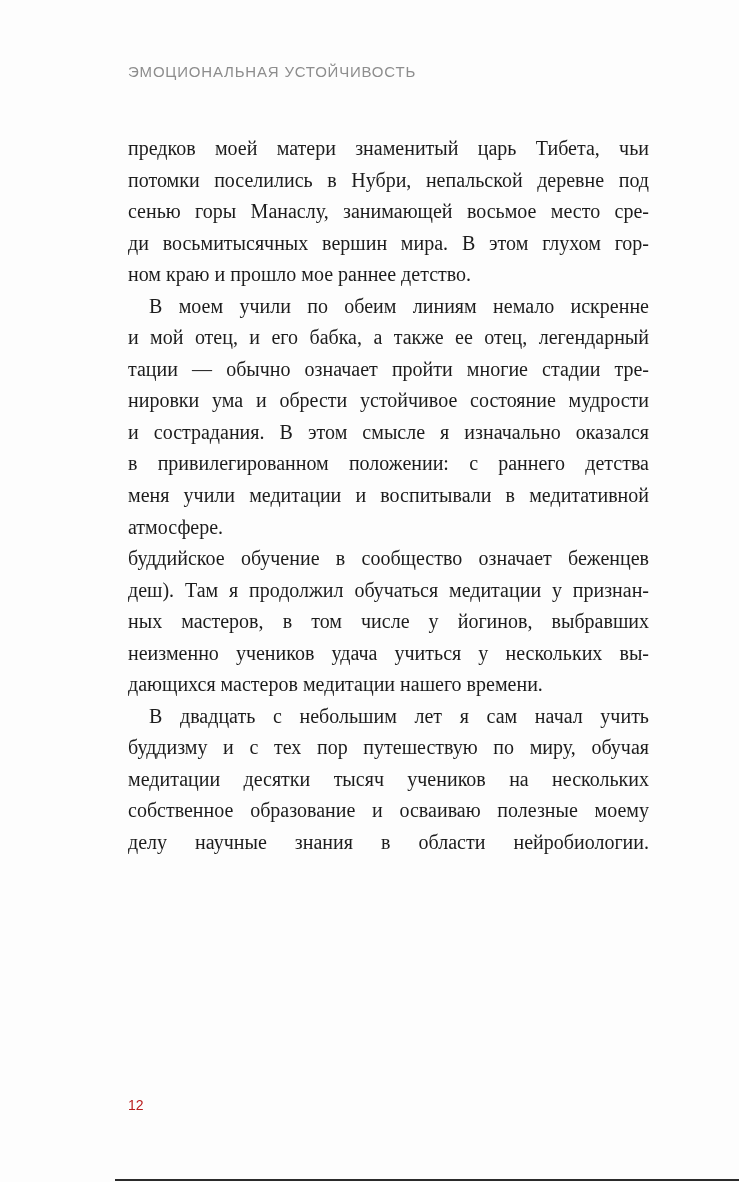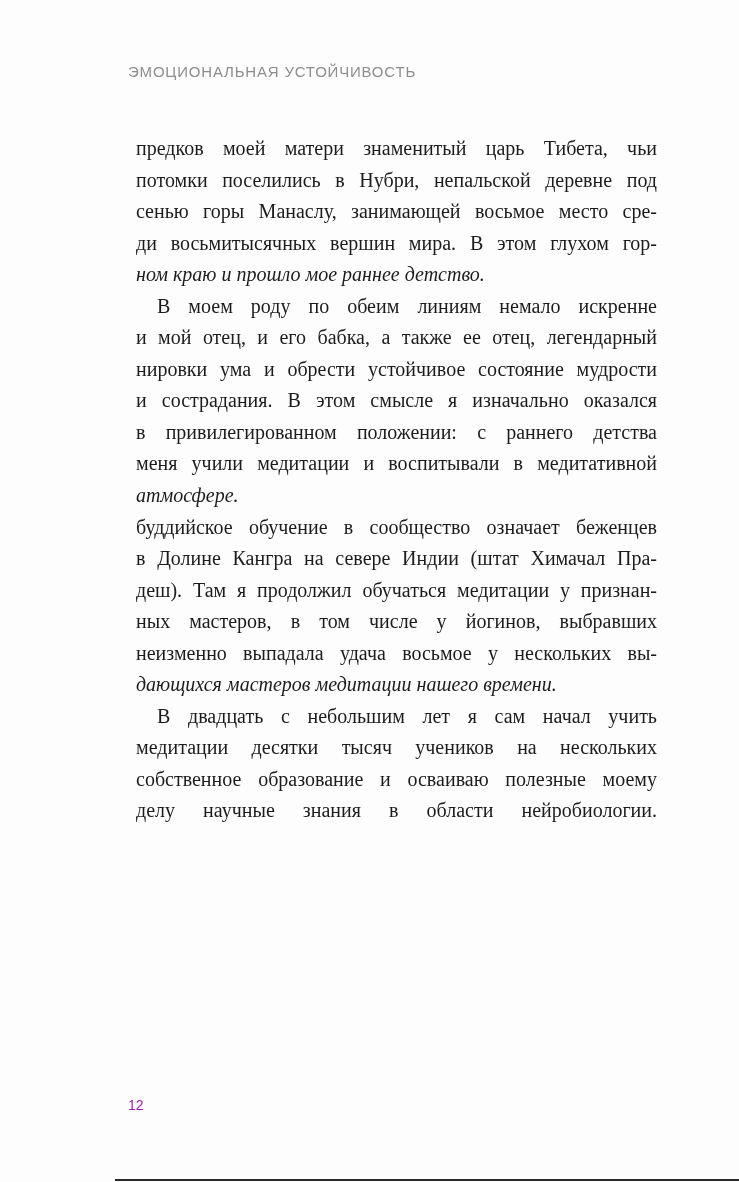--- a/index.html
+++ b/index.html
@@ -29,37 +29,36 @@
   }
   .text-block {
     position: absolute;
     left: 128px;
     top: 133px;
     width: 521px;
     font-family: "Liberation Serif", serif;
     font-size: 20px;
     line-height: 31.55px;
     color: #1c1c1c;
-    margin-left: 8px;
   }
   .para { margin: 0; }
   .line {
     text-align: justify;
     text-align-last: justify;
     white-space: normal;
   }
-  .line.endline { text-align-last: left; font-style: italic; }
+  .line.endline { text-align-last: left; }
   .line.indent { padding-left: 21px; }
   .page-number {
     position: absolute;
     left: 128px;
     top: 1097px;
     font-family: "Liberation Sans", sans-serif;
     font-size: 14px;
-    color: #a21caf;
+    color: #b91c1c;
   }
   .bottom-edge-line {
     position: absolute;
     left: 115px;
     right: 0;
     top: 1179px;
     height: 2px;
     background: #2b2b2b;
   }
 </style>
@@ -72,38 +71,39 @@
 
   <div class="text-block" id="text-block">
       <div class="para">
         <div class="line">предков моей матери знаменитый царь Тибета, чьи</div>
         <div class="line">потомки поселились в Нубри, непальской деревне под</div>
         <div class="line">сенью горы Манаслу, занимающей восьмое место сре-</div>
         <div class="line">ди восьмитысячных вершин мира. В этом глухом гор-</div>
         <div class="line endline">ном краю и прошло мое раннее детство.</div>
       </div>
       <div class="para">
-        <div class="line indent">В моем роду по обеим линиям немало искренне</div>
+        <div class="line indent">В моем учили по обеим линиям немало искренне</div>
         <div class="line">и мой отец, и его бабка, а также ее отец, легендарный</div>
+        <div class="line">тации — обычно означает пройти многие стадии тре-</div>
         <div class="line">нировки ума и обрести устойчивое состояние мудрости</div>
         <div class="line">и сострадания. В этом смысле я изначально оказался</div>
         <div class="line">в привилегированном положении: с раннего детства</div>
         <div class="line">меня учили медитации и воспитывали в медитативной</div>
         <div class="line endline">атмосфере.</div>
       </div>
       <div class="para">
         <div class="line">буддийское обучение в сообщество означает беженцев</div>
-        <div class="line">в Долине Кангра на севере Индии (штат Химачал Пра-</div>
         <div class="line">деш). Там я продолжил обучаться медитации у признан-</div>
         <div class="line">ных мастеров, в том числе у йогинов, выбравших</div>
-        <div class="line">неизменно выпадала удача восьмое у нескольких вы-</div>
+        <div class="line">неизменно учеников удача учиться у нескольких вы-</div>
         <div class="line endline">дающихся мастеров медитации нашего времени.</div>
       </div>
       <div class="para">
         <div class="line indent">В двадцать с небольшим лет я сам начал учить</div>
+        <div class="line">буддизму и с тех пор путешествую по миру, обучая</div>
         <div class="line">медитации десятки тысяч учеников на нескольких</div>
         <div class="line">собственное образование и осваиваю полезные моему</div>
         <div class="line">делу научные знания в области нейробиологии.</div>
       </div>
     </div>
 
   <div class="page-number">12</div>
 
   <div class="bottom-edge-line"></div>
 

